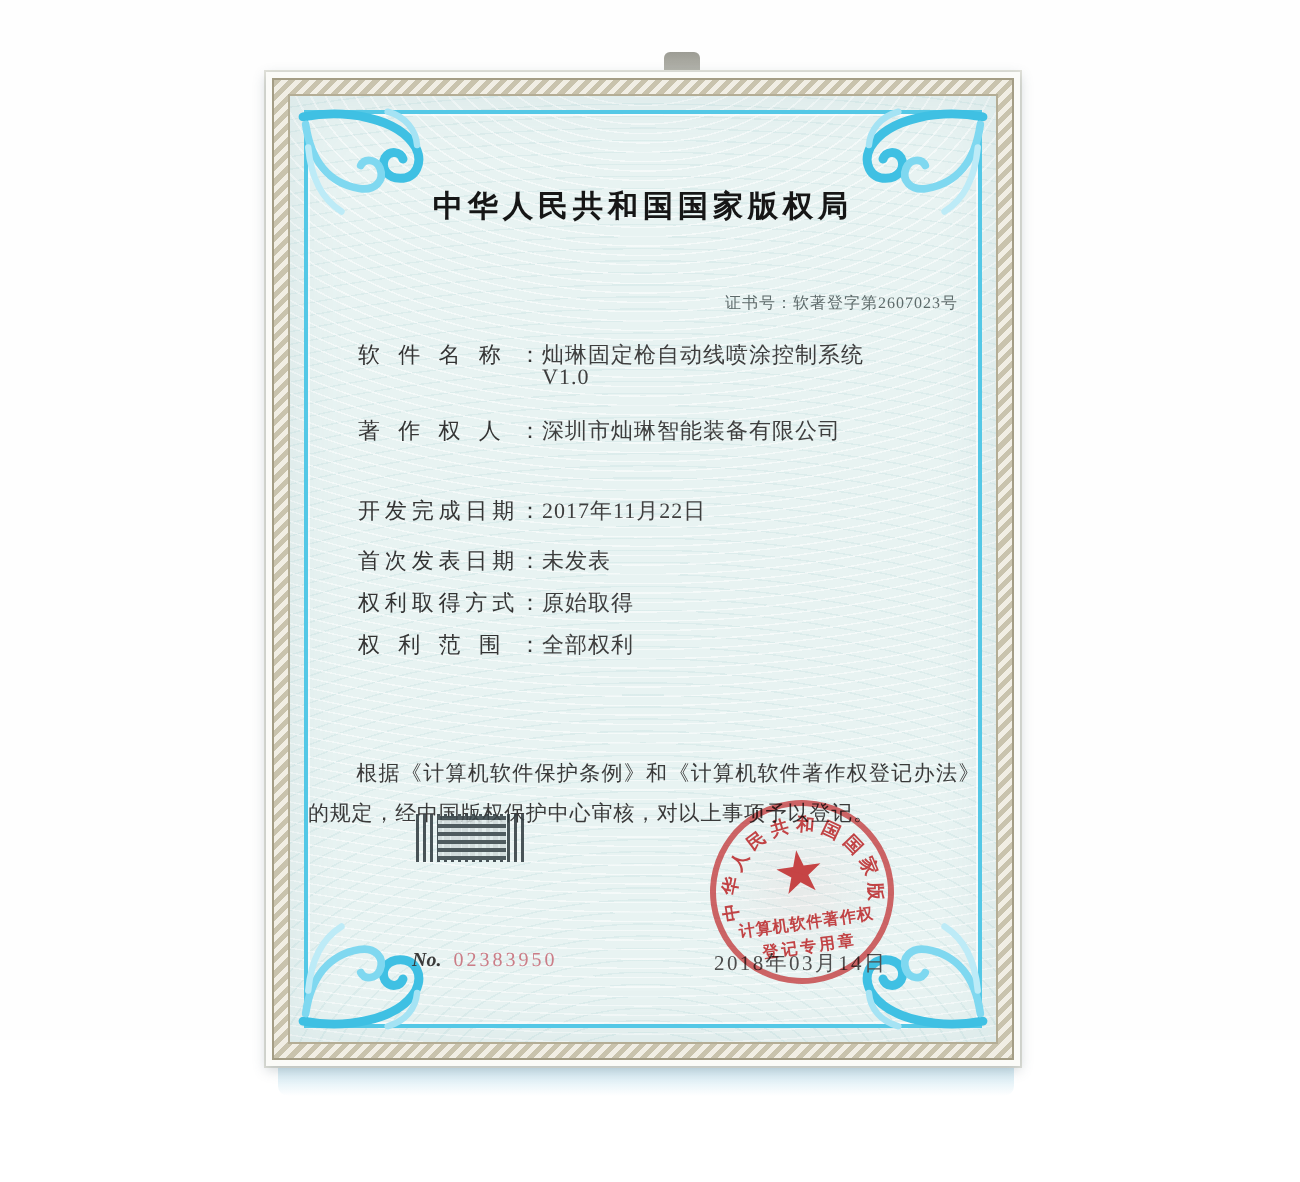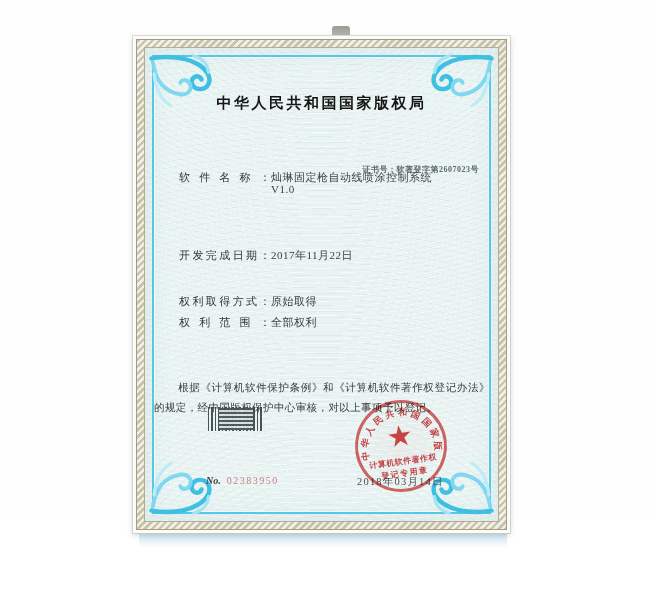--- a/index.html
+++ b/index.html
@@ -42,21 +42,21 @@
   .fl.tr{right:4px;top:4px;transform:scaleX(-1);}
   .fl.bl{left:4px;bottom:4px;transform:scaleY(-1);}
   .fl.br{right:4px;bottom:4px;transform:scale(-1,-1);}
 
   .content{position:absolute;inset:0;z-index:4;color:#3c3c3c;}
 
   .title1{position:absolute;top:46px;left:0;width:100%;text-align:center;
     font-size:15px;font-weight:700;letter-spacing:2.5px;color:#161616;}
   .title2{position:absolute;top:70px;left:0;width:100%;text-align:center;
     font-size:20px;font-weight:700;letter-spacing:3.5px;color:#101010;}
-  .certno{position:absolute;top:116px;right:19px;font-size:8px;color:#5d6a6a;letter-spacing:.5px;font-weight:bold;}
+  .certno{position:absolute;top:98px;right:19px;font-size:8px;color:#5d6a6a;letter-spacing:.5px;}
 
   .frow{position:absolute;left:0;width:100%;height:16px;}
   .flabel{position:absolute;left:34px;width:92px;font-size:11px;font-weight:400;color:#343434;
     text-align:justify;text-align-last:justify;letter-spacing:.5px;}
   .fvalue{position:absolute;left:126px;right:10px;font-size:11px;color:#3e3e3e;letter-spacing:.5px;}
   .fvalue2{position:absolute;left:126px;top:135px;font-size:11px;color:#3e3e3e;letter-spacing:.5px;text-align:right;}
 
   .statement{position:absolute;left:9px;top:330px;width:336px;
     font-size:10.5px;line-height:20px;color:#3a3a3a;letter-spacing:.4px;
     text-indent:2.3em;text-align:justify;}
@@ -142,26 +142,34 @@
       <div class="content">
         <div class="title1">中华人民共和国国家版权局</div>
         <div class="certno">证书号：软著登字第2607023号</div>
 
         <div class="frow" style="top:122px">
           <div class="flabel">软件名称：</div>
           <div class="fvalue">灿琳固定枪自动线喷涂控制系统</div>
         </div>
         <div class="fvalue2">V1.0</div>
 
+        <div class="frow" style="top:160px">
+          <div class="flabel">著作权人：</div>
+          <div class="fvalue">深圳市灿琳智能装备有限公司</div>
+        </div>
 
         <div class="frow" style="top:200px">
           <div class="flabel">开发完成日期：</div>
           <div class="fvalue">2017年11月22日</div>
         </div>
 
+        <div class="frow" style="top:225px">
+          <div class="flabel">首次发表日期：</div>
+          <div class="fvalue">未发表</div>
+        </div>
 
         <div class="frow" style="top:246px">
           <div class="flabel">权利取得方式：</div>
           <div class="fvalue">原始取得</div>
         </div>
 
         <div class="frow" style="top:267px">
           <div class="flabel">权利范围：</div>
           <div class="fvalue">全部权利</div>
         </div>

